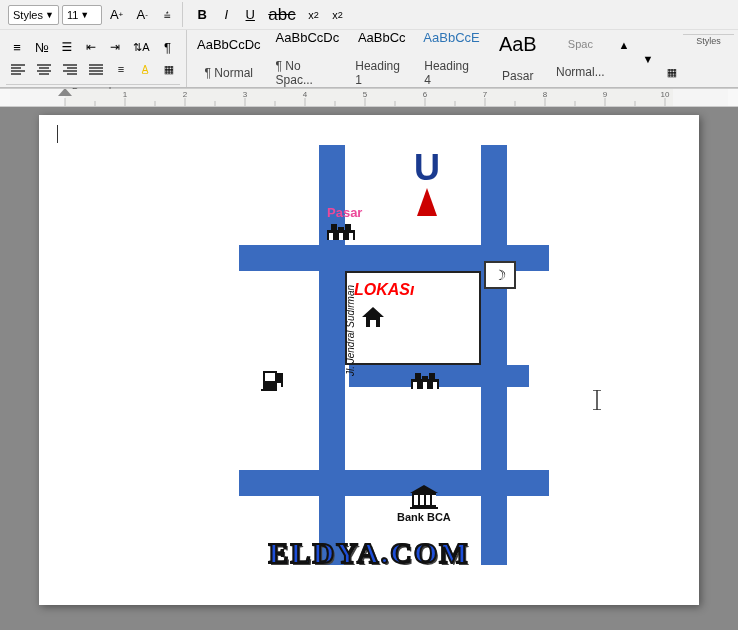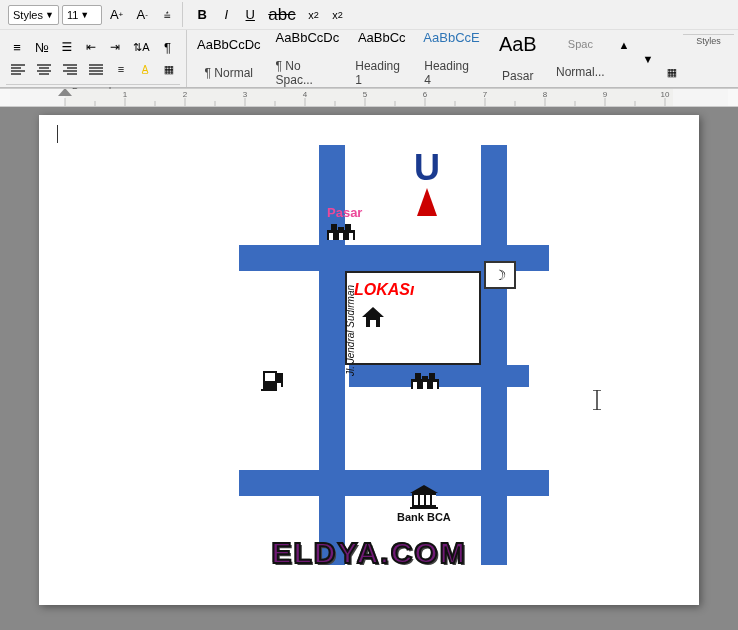--- a/index.html
+++ b/index.html
@@ -496,21 +496,21 @@
           <rect x="10" y="10" width="4" height="10" fill="white"></rect>
           <rect x="16" y="10" width="4" height="10" fill="white"></rect>
           <rect x="22" y="10" width="4" height="10" fill="white"></rect>
           <polygon points="14,0 28,8 0,8" fill="#111"></polygon>
           <rect x="0" y="22" width="28" height="2" fill="#111"></rect>
         </svg>
         <span style="font-size:11px; font-weight:bold; color:#111; margin-top:2px;">Bank BCA</span>
       </div>
 
       <div style="position:absolute; bottom:-5px; left:50%; transform:translateX(-50%); white-space:nowrap;">
-        <span style="font-size:30px; font-weight:900; font-family:Liberation Sans, sans-serif; color:#701a75; -webkit-text-stroke:2px #111; letter-spacing:2px; text-shadow: 2px 2px 0 #444, -1px -1px 0 #333;">ELDYA.COM</span>
+        <span style="font-size:30px; font-weight:900; font-family:Liberation Serif, serif; color:#1d4ed8; -webkit-text-stroke:2px #111; letter-spacing:2px; text-shadow: 2px 2px 0 #444, -1px -1px 0 #333;">ELDYA.COM</span>
       </div>
 
       <div style="position:absolute; top:245px; right:-45px; font-size:12px; color:#333; cursor:text;">
         <svg width="14" height="20">
           <line x1="7" y1="0" x2="7" y2="20" stroke="#333" stroke-width="1.5"></line>
           <line x1="3" y1="0" x2="11" y2="0" stroke="#333" stroke-width="1.5"></line>
           <line x1="3" y1="20" x2="11" y2="20" stroke="#333" stroke-width="1.5"></line>
         </svg>
       </div>
     </div>

